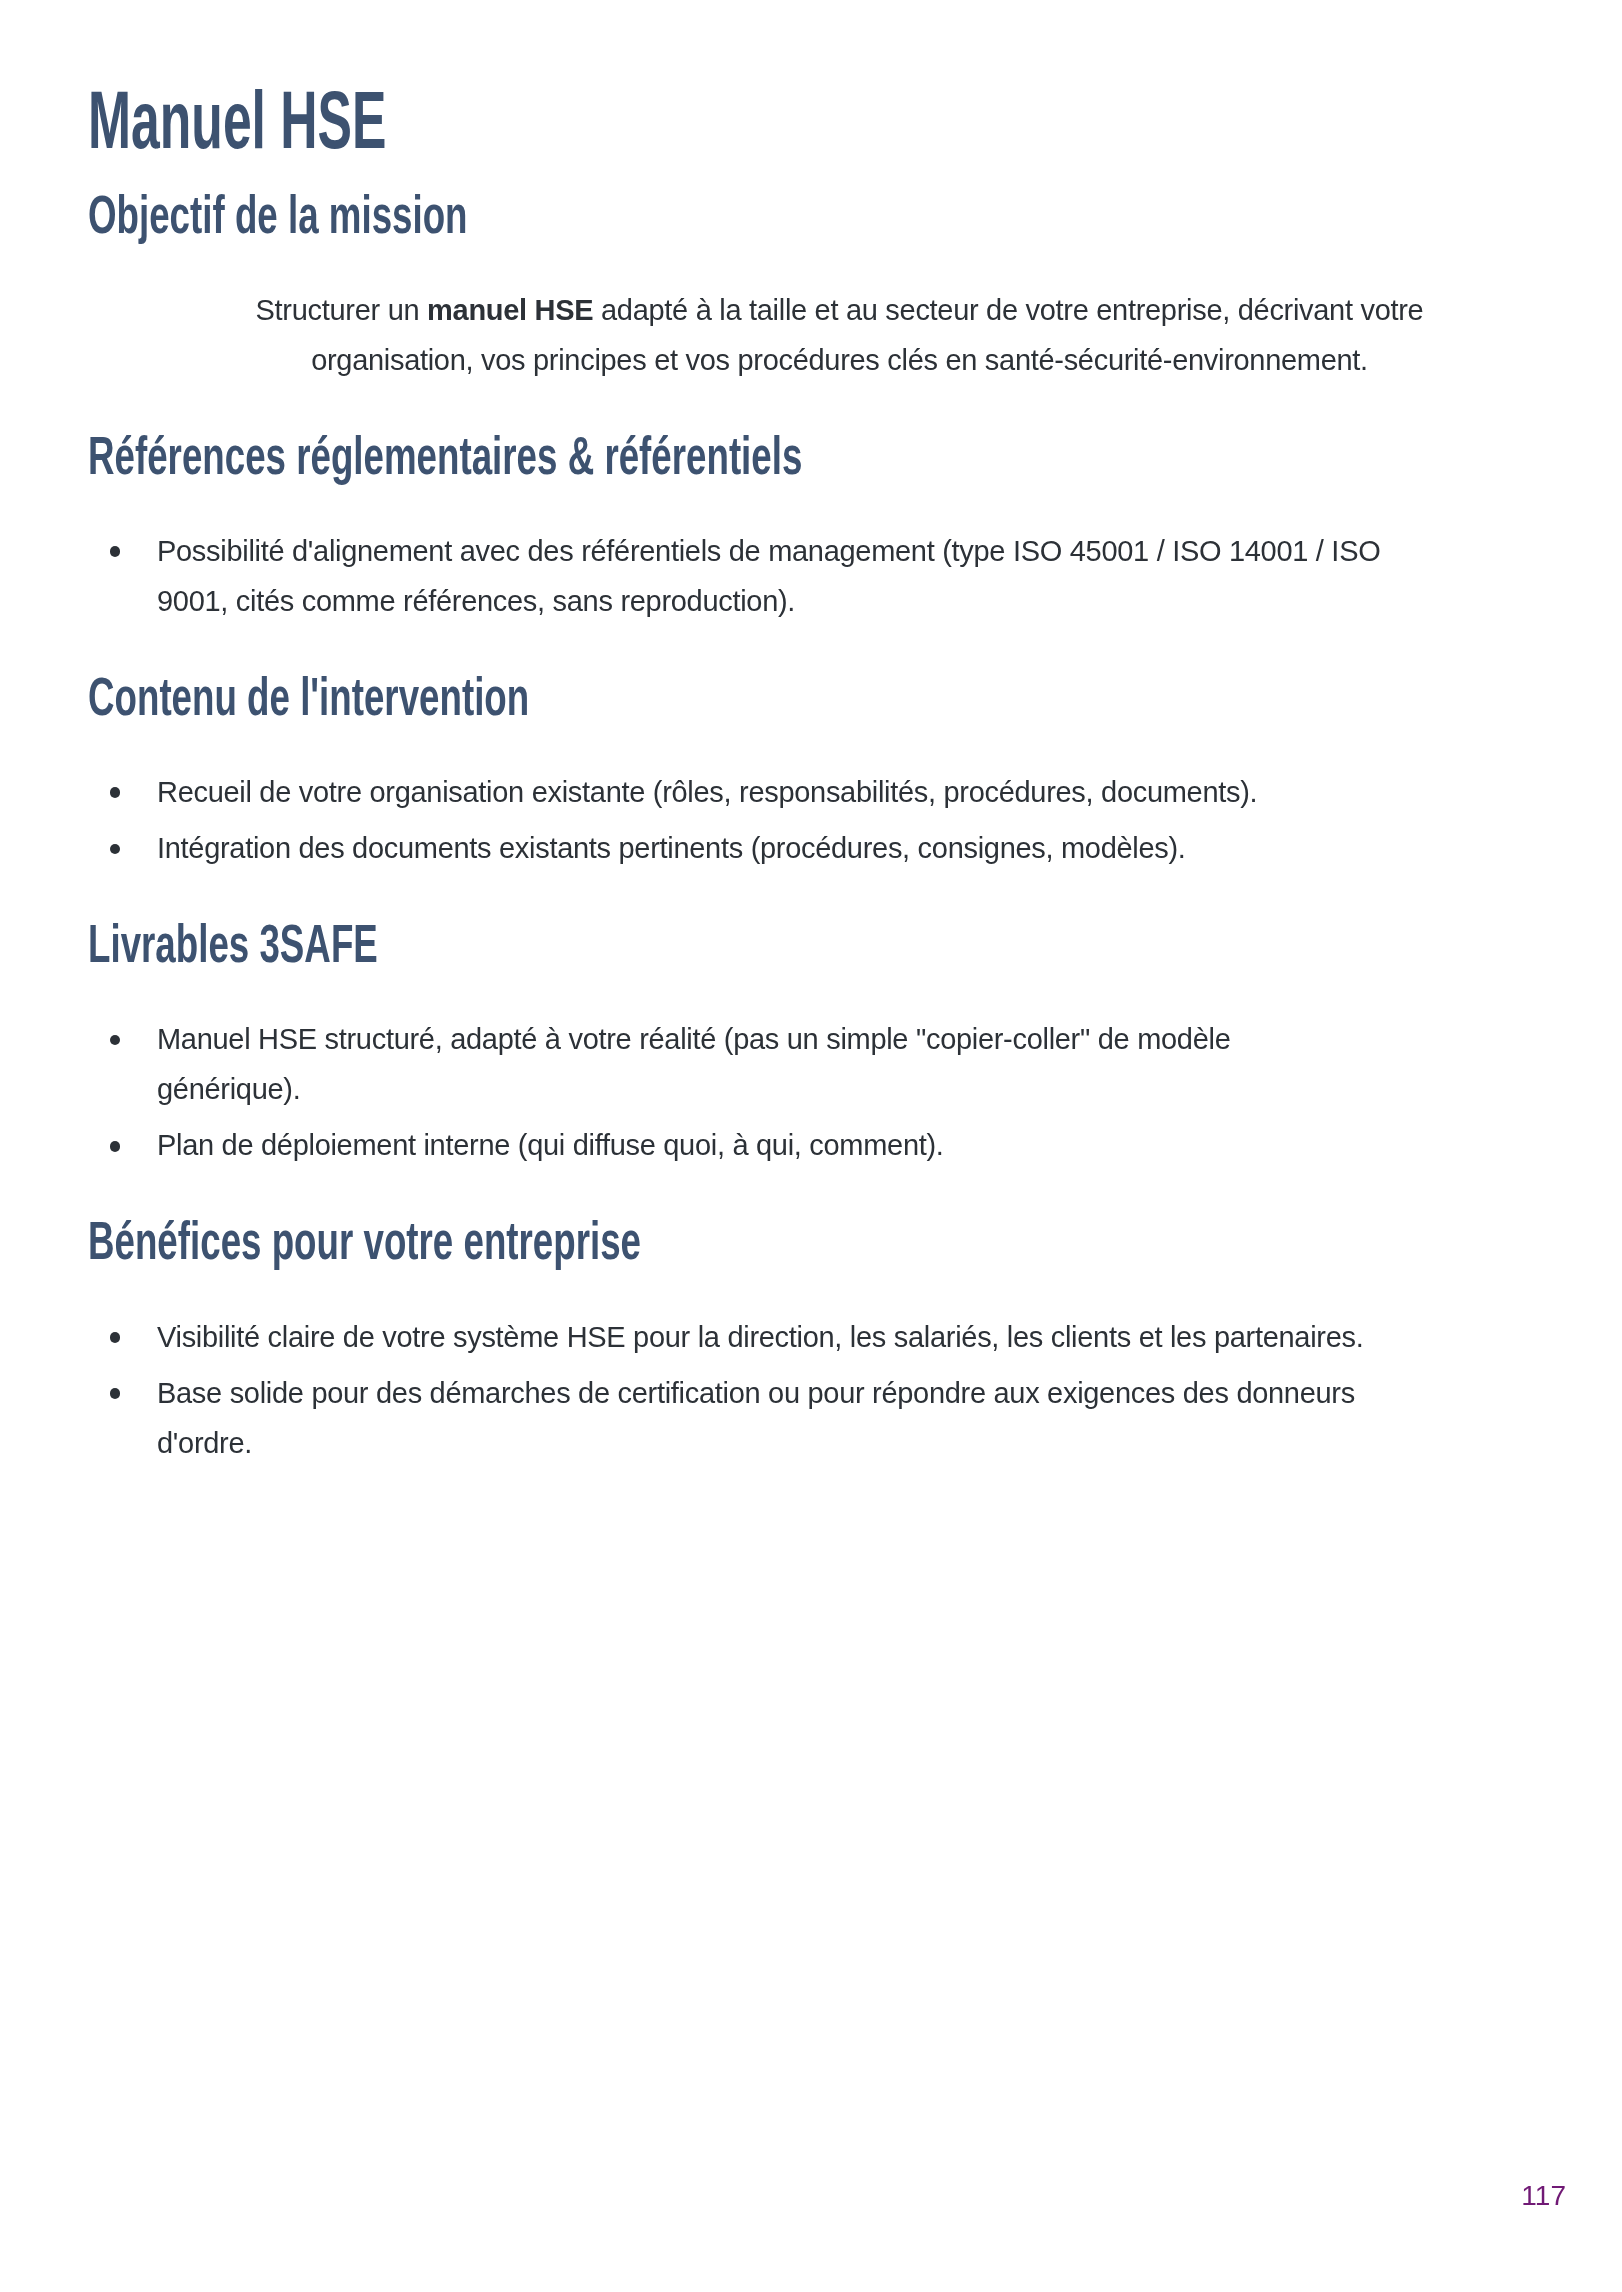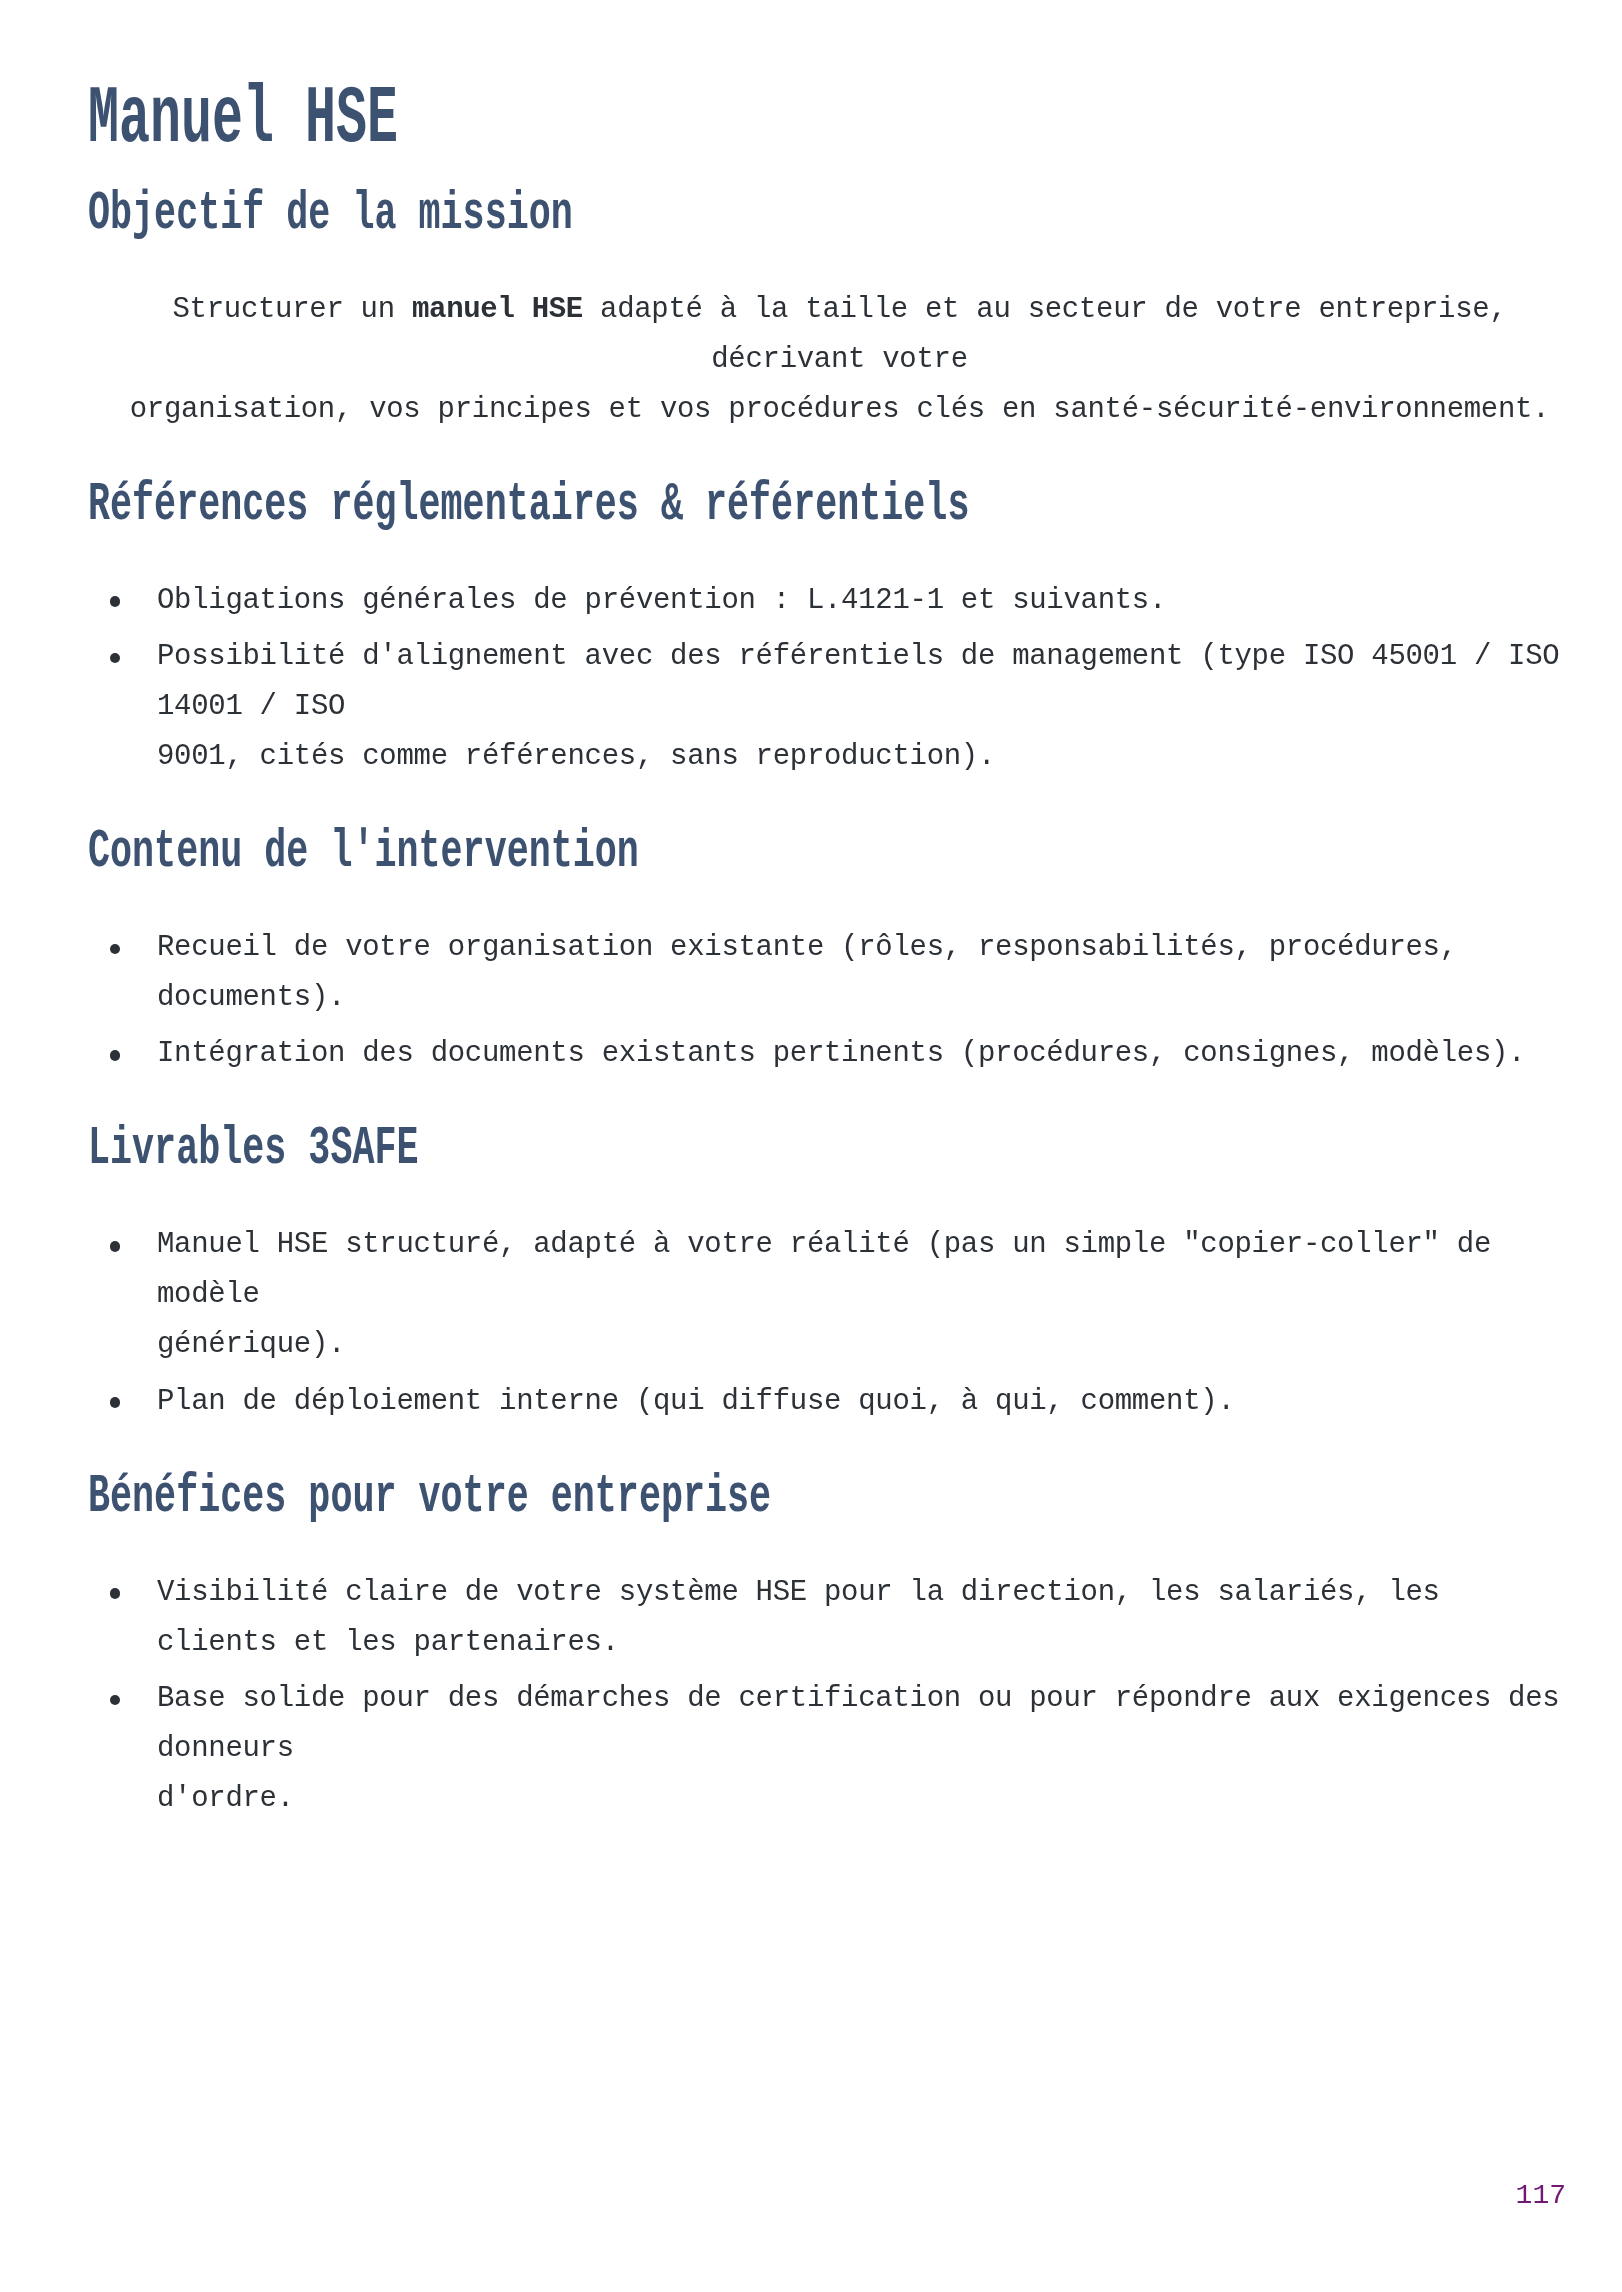--- a/index.html
+++ b/index.html
@@ -7,21 +7,21 @@
     padding: 0;
     background: #ffffff;
   }
   .page {
     position: relative;
     width: 1623px;
     height: 2276px;
     box-sizing: border-box;
     padding: 79px 50px 0 88px;
     background: #ffffff;
-    font-family: Liberation Mono, monospace;
+    font-family: Liberation Sans, sans-serif;
     color: #2c3137;
     overflow: hidden;
   }
   h1.doc-title {
     margin: 0;
     font-size: 82px;
     line-height: 1;
     font-weight: 700;
     color: #3d5270;
     transform: scaleX(0.63);
@@ -95,21 +95,20 @@
 <div class="page">
 
   <h1 class="doc-title">Manuel HSE</h1>
 
   <h2 class="section-heading first">Objectif de la mission</h2>
   <p class="body-text"><span>Structurer un </span><span class="bold-run">manuel HSE</span><span> adapté à la taille et au secteur de votre entreprise, décrivant votre
 organisation, vos principes et vos procédures clés en santé-sécurité-environnement.</span></p>
 
   <h2 class="section-heading">Références réglementaires &amp; référentiels</h2>
   <ul class="bullet-list">
-    <li>Obligations générales de prévention : L.4121-1 et suivants.</li>
     <li>Possibilité d'alignement avec des référentiels de management (type ISO 45001 / ISO 14001 / ISO
 9001, cités comme références, sans reproduction).</li>
   </ul>
 
   <h2 class="section-heading">Contenu de l'intervention</h2>
   <ul class="bullet-list">
     <li>Recueil de votre organisation existante (rôles, responsabilités, procédures, documents).</li>
     <li>Intégration des documents existants pertinents (procédures, consignes, modèles).</li>
   </ul>
 

